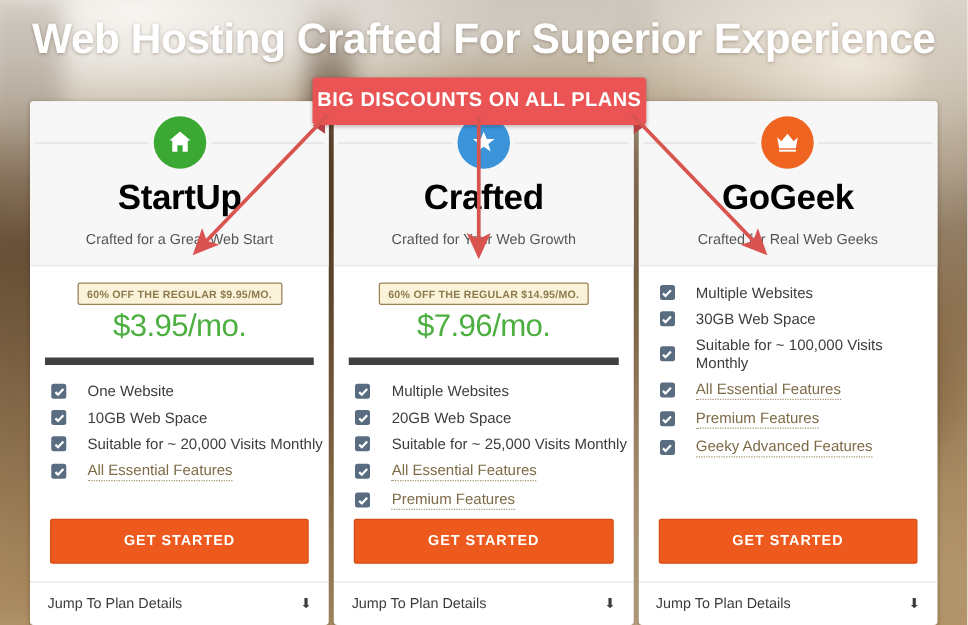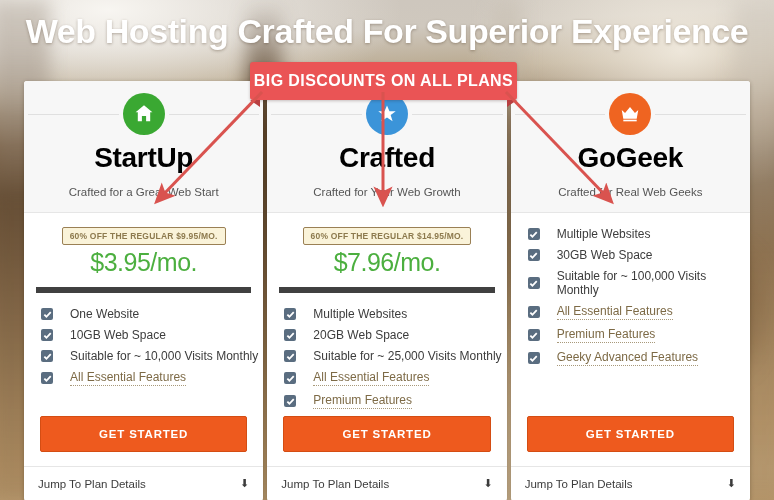--- a/index.html
+++ b/index.html
@@ -282,21 +282,21 @@
               </svg>
             </span>
           <span class="feature-text">10GB Web Space</span>
         </li>
         <li class="feature">
           <span class="check">
               <svg width="9" height="9" viewBox="0 0 10 10" fill="none" stroke="#fff" stroke-width="2">
                 <path d="M1.5 5.2 3.8 7.5 8.6 2.4"></path>
               </svg>
             </span>
-          <span class="feature-text">Suitable for ~ 10,000 Visits Monthly</span>
+          <span class="feature-text">Suitable for ~ 20,000 Visits Monthly</span>
         </li>
         <li class="feature">
           <span class="check">
               <svg width="9" height="9" viewBox="0 0 10 10" fill="none" stroke="#fff" stroke-width="2">
                 <path d="M1.5 5.2 3.8 7.5 8.6 2.4"></path>
               </svg>
             </span>
           <span class="feature-text link">All Essential Features</span>
         </li>
       </ul>

